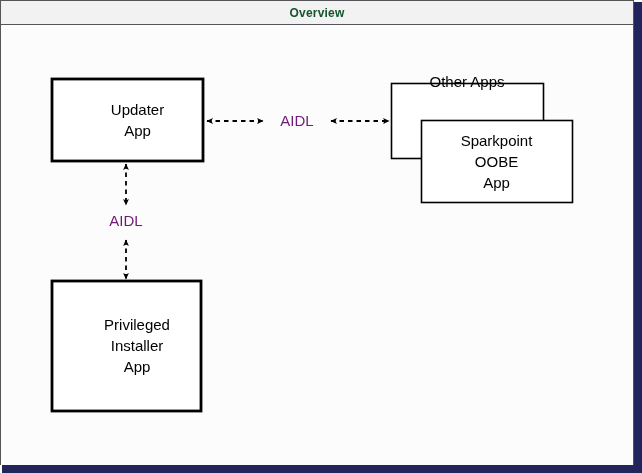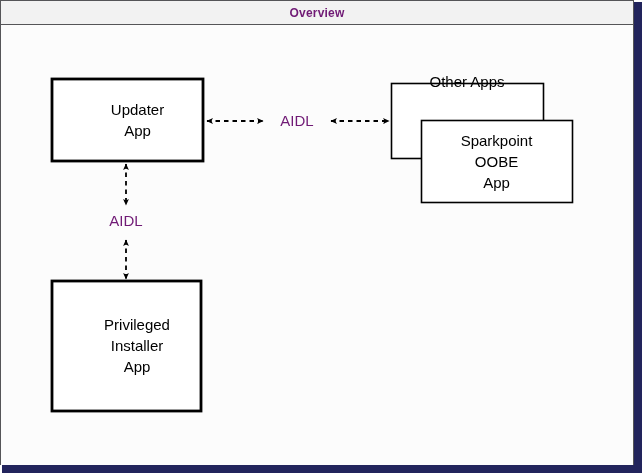--- a/index.html
+++ b/index.html
@@ -49,21 +49,21 @@
     height: 23px;
     background: #f2f2f2;
     border-bottom: 1px solid #555558;
     display: flex;
     align-items: center;
     justify-content: center;
   }
   .title-bar-label {
     font-size: 12px;
     font-weight: bold;
-    color: #701a75;
+    color: #14532d;
     letter-spacing: 0.2px;
   }
 
   
   .canvas {
     position: absolute;
     left: 0;
     top: 24px;
     width: 632px;
     height: 440px;

